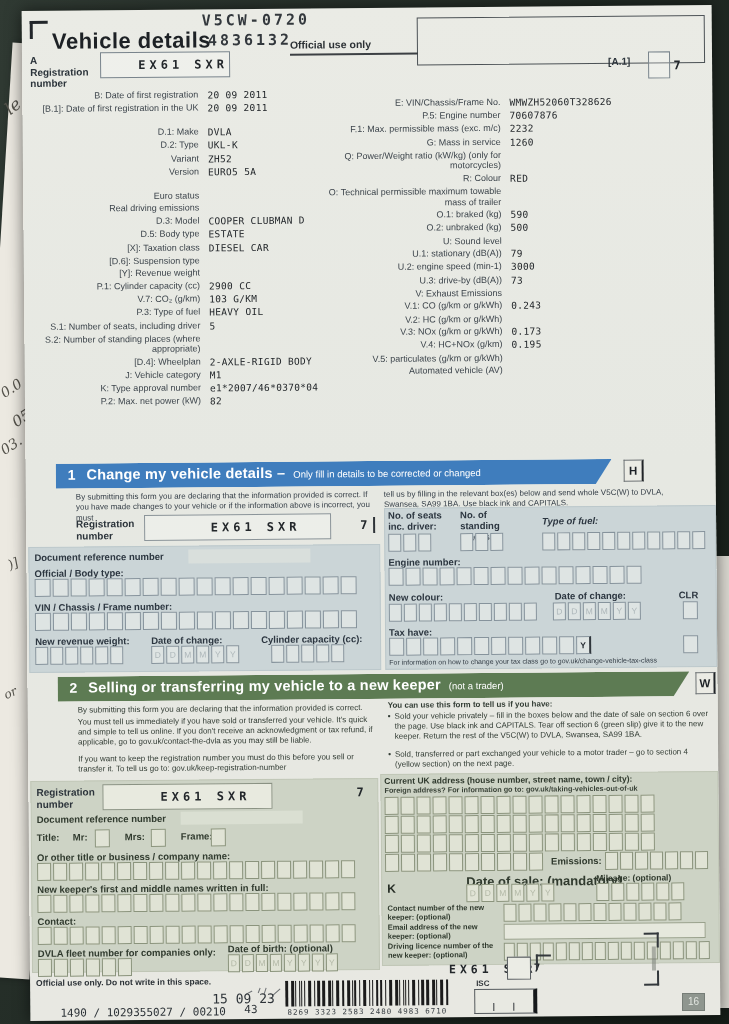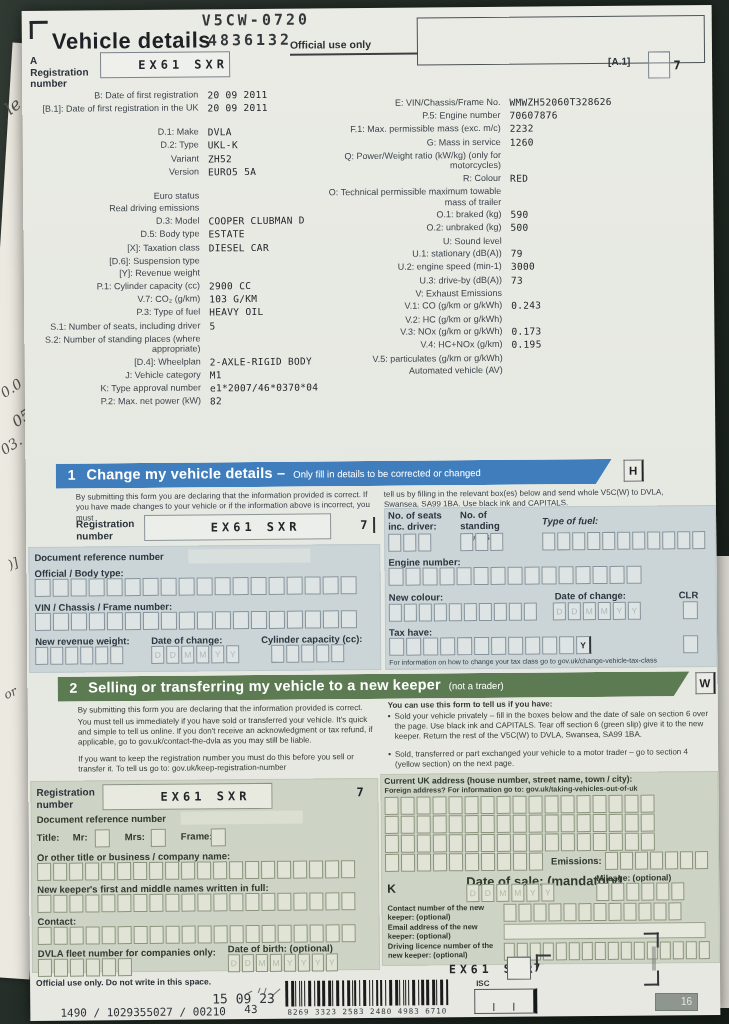--- a/index.html
+++ b/index.html
@@ -796,14 +796,14 @@
     <div class="abs" style="left:446px;top:972px;font-size:8px;font-weight:bold;color:#33383c;">ISC</div>
     <div class="abs iscbox" style="left:444px;top:982px;width:58px;height:23px;">
       <div class="abs" style="left:18px;bottom:2px;width:1px;height:8px;background:#33383c;"></div>
       <div class="abs" style="left:38px;bottom:2px;width:1px;height:8px;background:#33383c;"></div>
     </div>
     <div class="abs crop-tr" style="left:614px;top:927px;"></div>
     <div class="abs" style="left:622px;top:941px;width:4px;height:24px;background:#7a7f78;opacity:.55;"></div>
     <div class="abs crop-br" style="left:614px;top:965px;"></div>
   </div>
 
-  <div class="abs pagenum" style="left:655px;top:993px;width:21px;height:16px;padding-left:20px;">16</div>
+  <div class="abs pagenum" style="left:682px;top:993px;width:21px;height:16px;">16</div>
 </div>
 
 </body></html>

